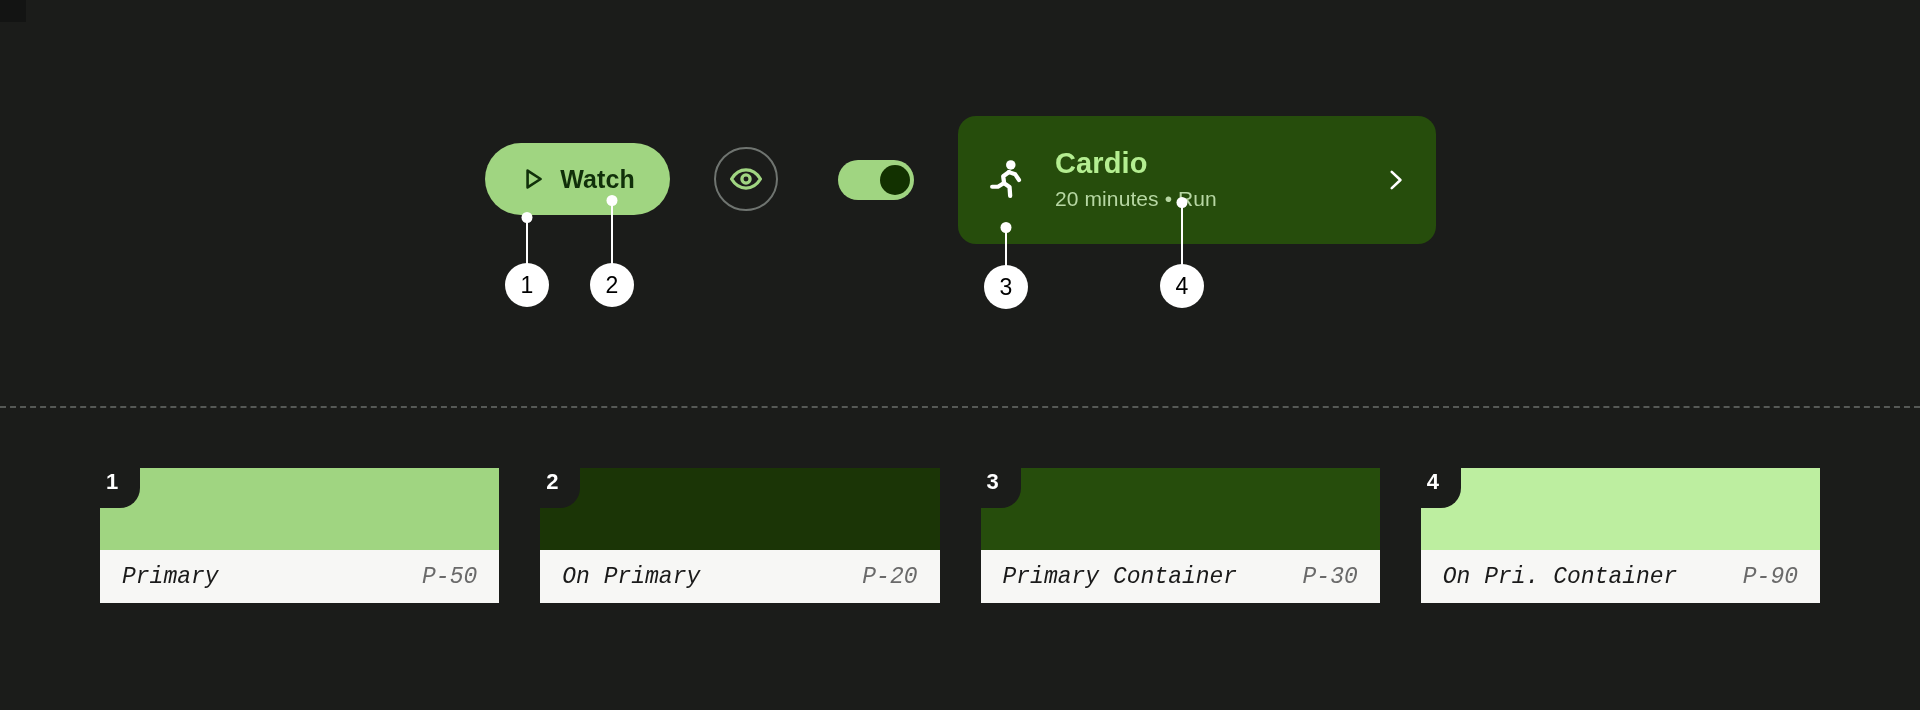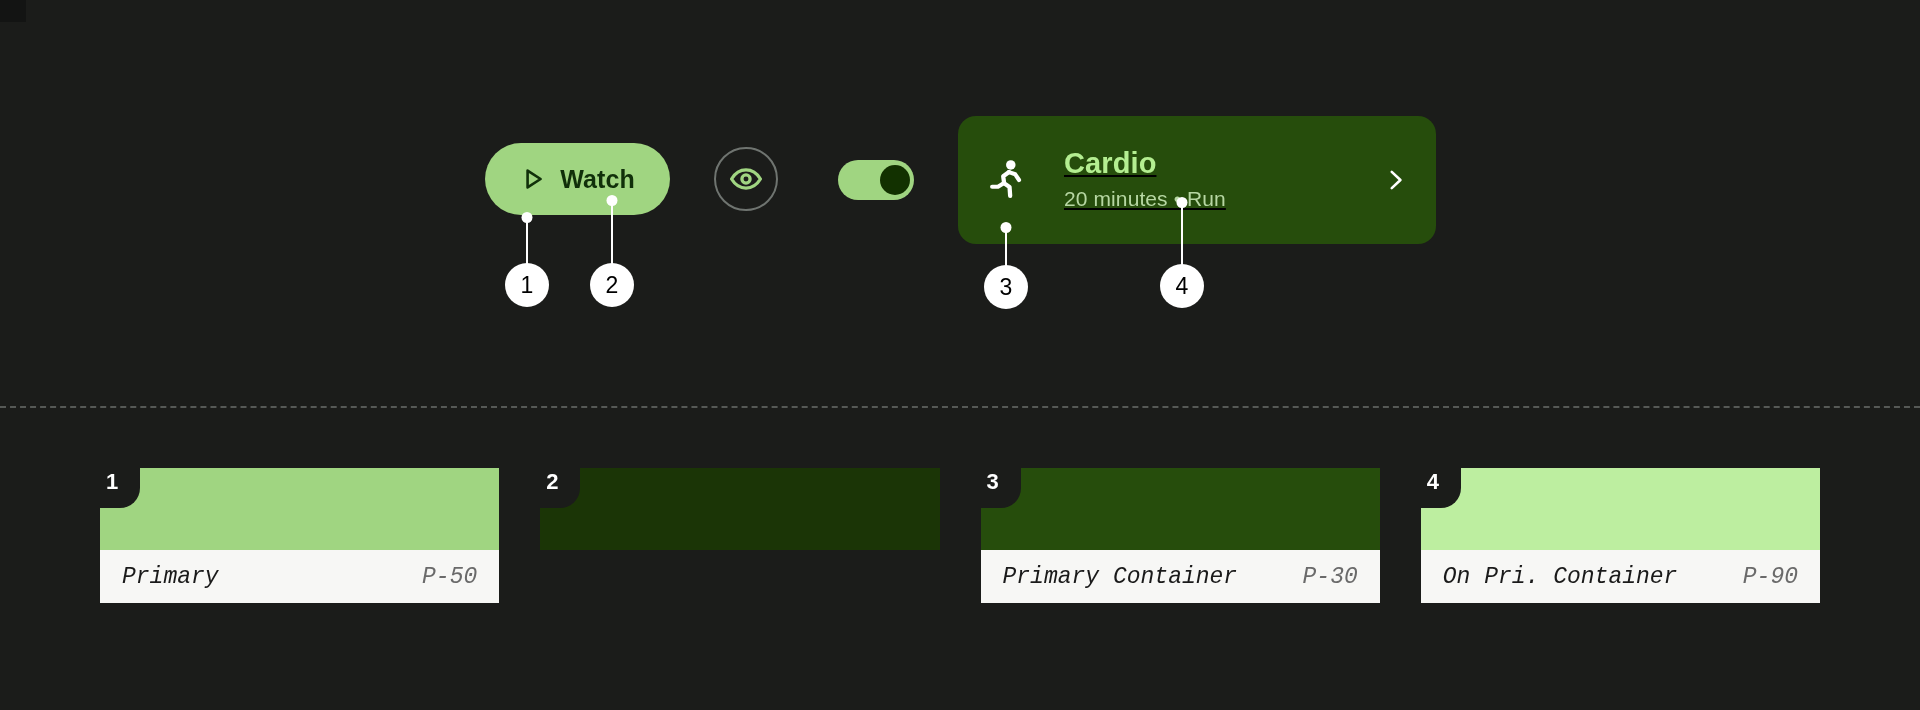--- a/index.html
+++ b/index.html
@@ -50,23 +50,22 @@
     display: flex; align-items: center; justify-content: flex-end;
     padding: 0 4px;
   }
   .toggle .knob { width: 30px; height: 30px; border-radius: 50%; background: #123100; }
 
   
   .cardio-card {
     position: absolute; left: 958px; top: 116px;
     width: 478px; height: 128px; border-radius: 18px;
     background: #264d0c;
-    display: flex; align-items: center; padding: 0 28px 0 30px; gap: 38px;
+    display: flex; align-items: center; padding: 0 28px 0 30px; gap: 29px;
     cursor: pointer;
-    text-decoration: underline;
   }
   .cardio-card .run-ico { width: 38px; height: 42px; flex: 0 0 auto; display: block; }
   .cardio-text { flex: 1 1 auto; min-width: 0; }
   .cardio-title {
     color: #b4ee91; font-size: 29px; font-weight: 700; line-height: 1.15;
     letter-spacing: .1px;
   }
   .cardio-sub {
     color: #b7d7a3; font-size: 21px; line-height: 1.35; margin-top: 4px;
     letter-spacing: .1px; white-space: nowrap;
@@ -199,20 +198,24 @@
       <div class="swatch-badge">1</div>
       <div class="swatch-label">
         <span class="swatch-name">Primary</span>
         <span class="swatch-token">P-50</span>
       </div>
     </div>
 
     <div class="swatch">
       <div class="swatch-color" style="background: rgb(27, 53, 6);"></div>
       <div class="swatch-badge">2</div>
+      <div class="swatch-label">
+        <span class="swatch-name">On Primary</span>
+        <span class="swatch-token">P-20</span>
+      </div>
     </div>
 
     <div class="swatch">
       <div class="swatch-color" style="background: rgb(38, 77, 12);"></div>
       <div class="swatch-badge">3</div>
       <div class="swatch-label">
         <span class="swatch-name">Primary Container</span>
         <span class="swatch-token">P-30</span>
       </div>
     </div>

